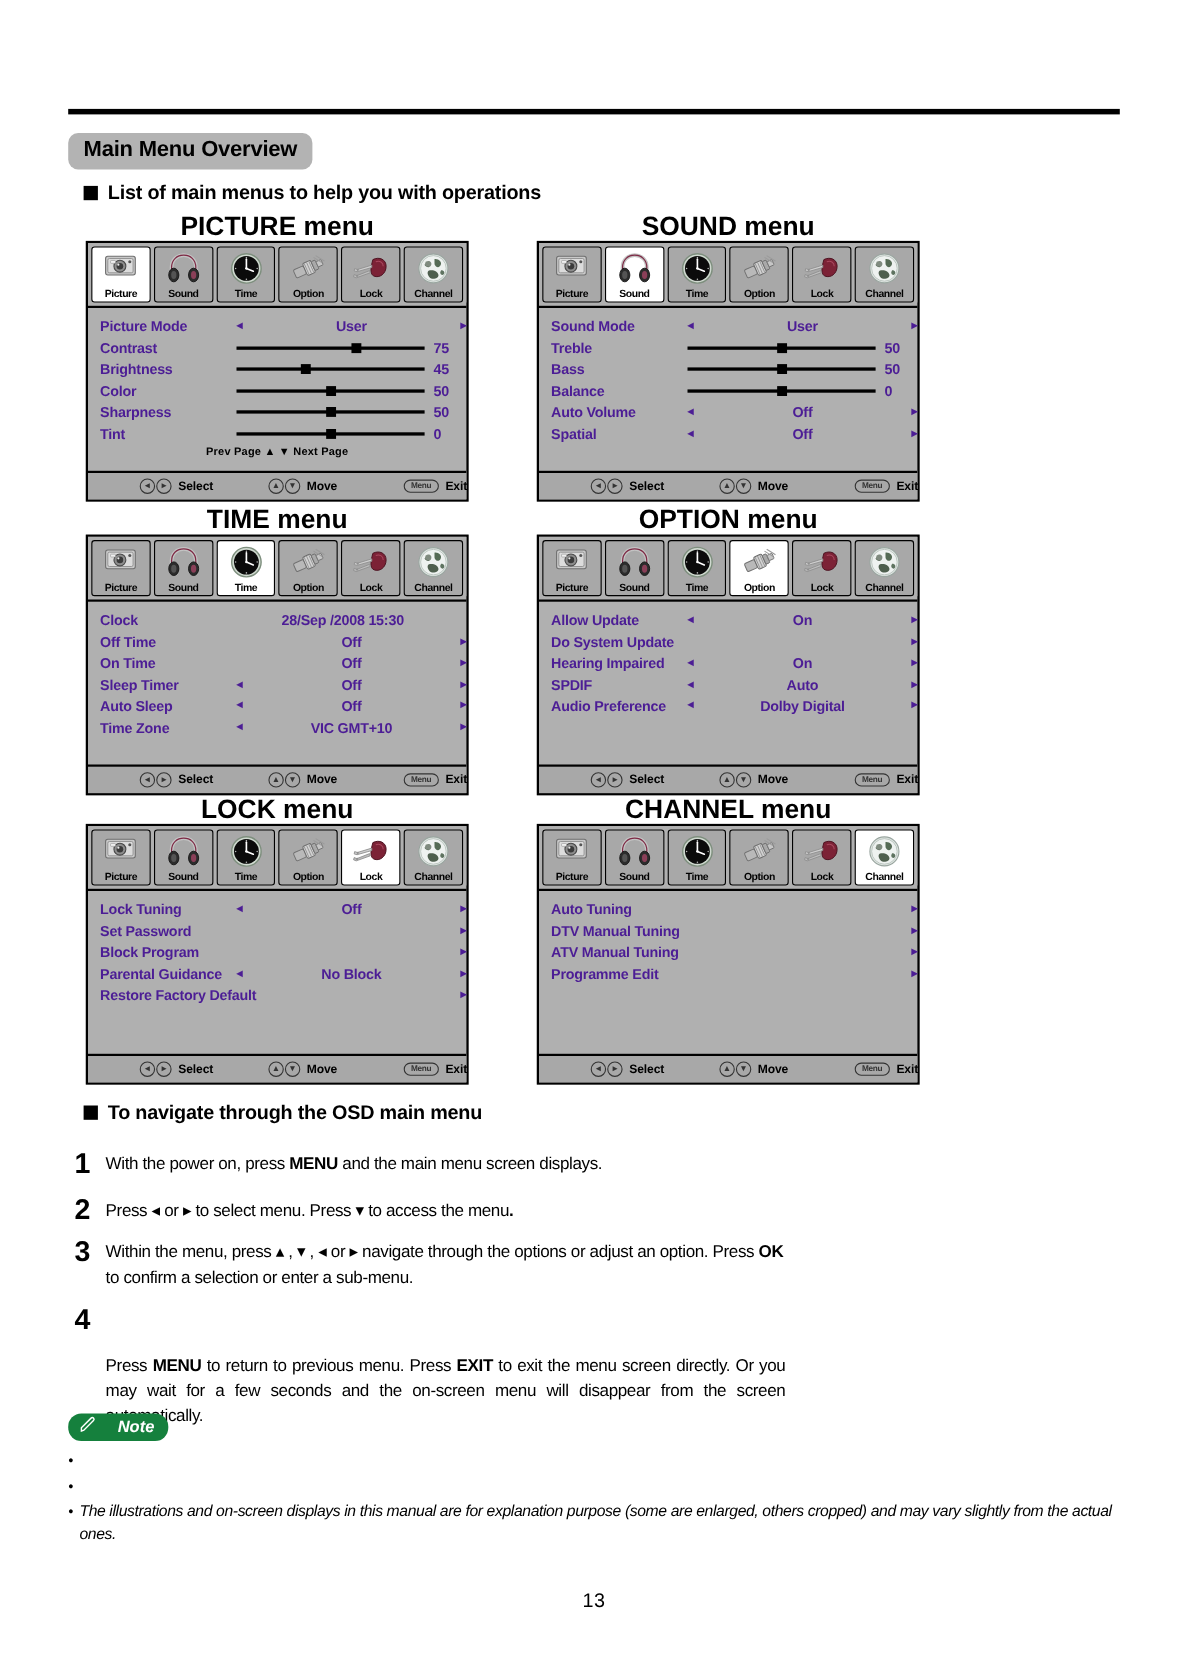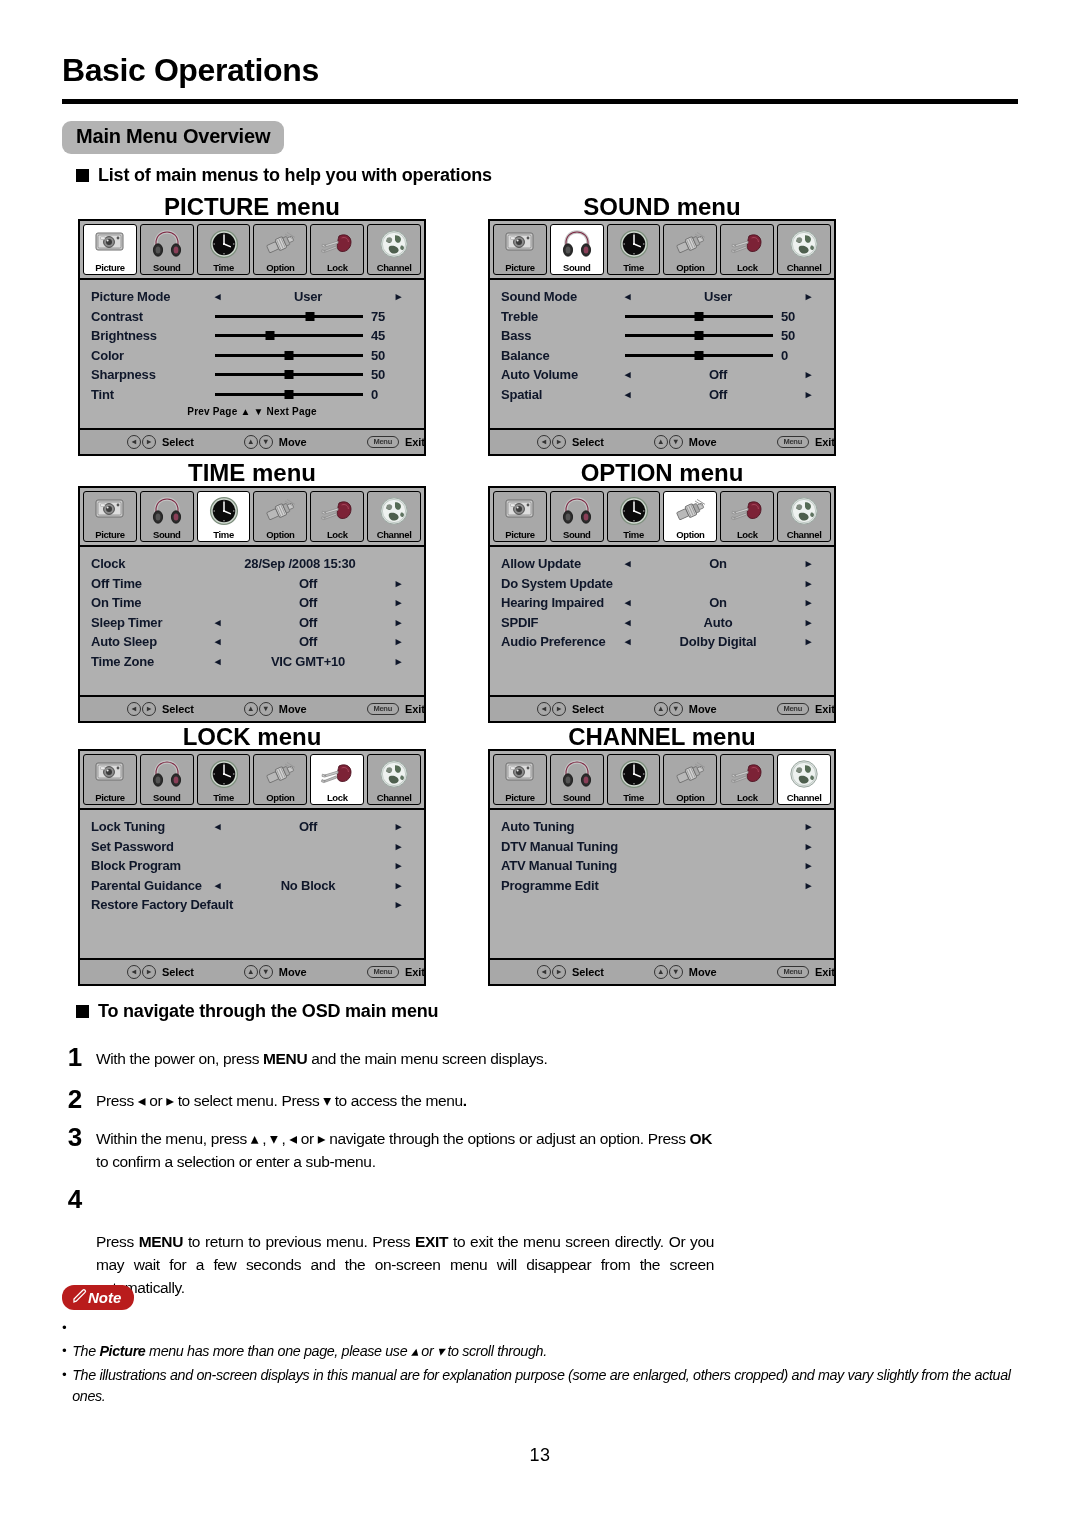--- a/index.html
+++ b/index.html
@@ -109,22 +109,22 @@
     min-height: 148px;
     border-top: 2px solid #000;
     margin-top: 3px;
   }
   .row {
     display: flex;
     align-items: center;
     height: 19.5px;
     font-size: 13px;
     font-weight: bold;
-    color: #0f172a;
-    padding: 0 23px 0 11px;
+    color: #4c1d95;
+    padding: 0 0 0 11px;
     letter-spacing: -0.2px;
   }
   .row .lbl { width: 124px; flex: none; }
   .row .mid { flex: 1; position: relative; display: flex; align-items: center; }
   .arr-l { width: 16px; text-align: left; font-size: 11px; line-height: 1; }
   .arr-r { width: 16px; text-align: right; font-size: 11px; line-height: 1; }
   .val { flex: 1; text-align: center; font-size: 13px; font-weight: bold; }
   .val.plain { text-align: center; }
 
   
@@ -203,25 +203,25 @@
     line-height: 23px;
     letter-spacing: -0.35px;
     padding-top: 3px;
   }
   .step-txt b { font-weight: bold; }
 
   
   .note-badge {
     position: absolute;
     left: 62px; top: 1285px;
-    background: #b91c1c;
+    background: #15803d;
     border-radius: 12px;
     height: 25px;
     padding: 0 13px 0 9px;
-    display: flex; align-items: center; gap: 0;
+    display: flex; align-items: center; gap: 19px;
     color: #fff;
     font-size: 15px;
     font-weight: bold;
     font-style: italic;
   }
   .note-list {
     position: absolute;
     left: 62px; top: 1318px;
     width: 960px;
   }
@@ -243,21 +243,20 @@
     text-align: center;
     font-size: 18px;
     letter-spacing: 0.5px;
   }
 </style>
 </head>
 <body>
 
 <div class="page">
 
-  <div class="page-title">Basic Operations</div>
   <div class="title-rule"></div>
   <div class="section-badge">Main Menu Overview</div>
 
   <div class="bullet-head" id="head-list">
     <span class="sq"></span>
     <span>List of main menus to help you with operations</span>
   </div>
 
   <div id="osd-container">
       <div class="osd-title" style="left: 78px; top: 193px;">PICTURE menu</div>
@@ -1276,21 +1275,20 @@
     </span>
     <span>Note</span>
   </div>
 
   <div class="note-list" id="note-container">
       <div class="note-item">
         <span class="note-dot">•</span>
       </div>
       <div class="note-item">
         <span class="note-dot">•</span>
-        <span>The <b>Picture</b> menu has more than one page, please use ▴ or ▾ to scroll through.</span>
       </div>
       <div class="note-item">
         <span class="note-dot">•</span>
         <span>The illustrations and on-screen displays in this manual are for explanation purpose (some are enlarged, others cropped) and may vary slightly from the actual ones.</span>
       </div>
     </div>
 
   <div class="page-num">13</div>
 </div>
 

